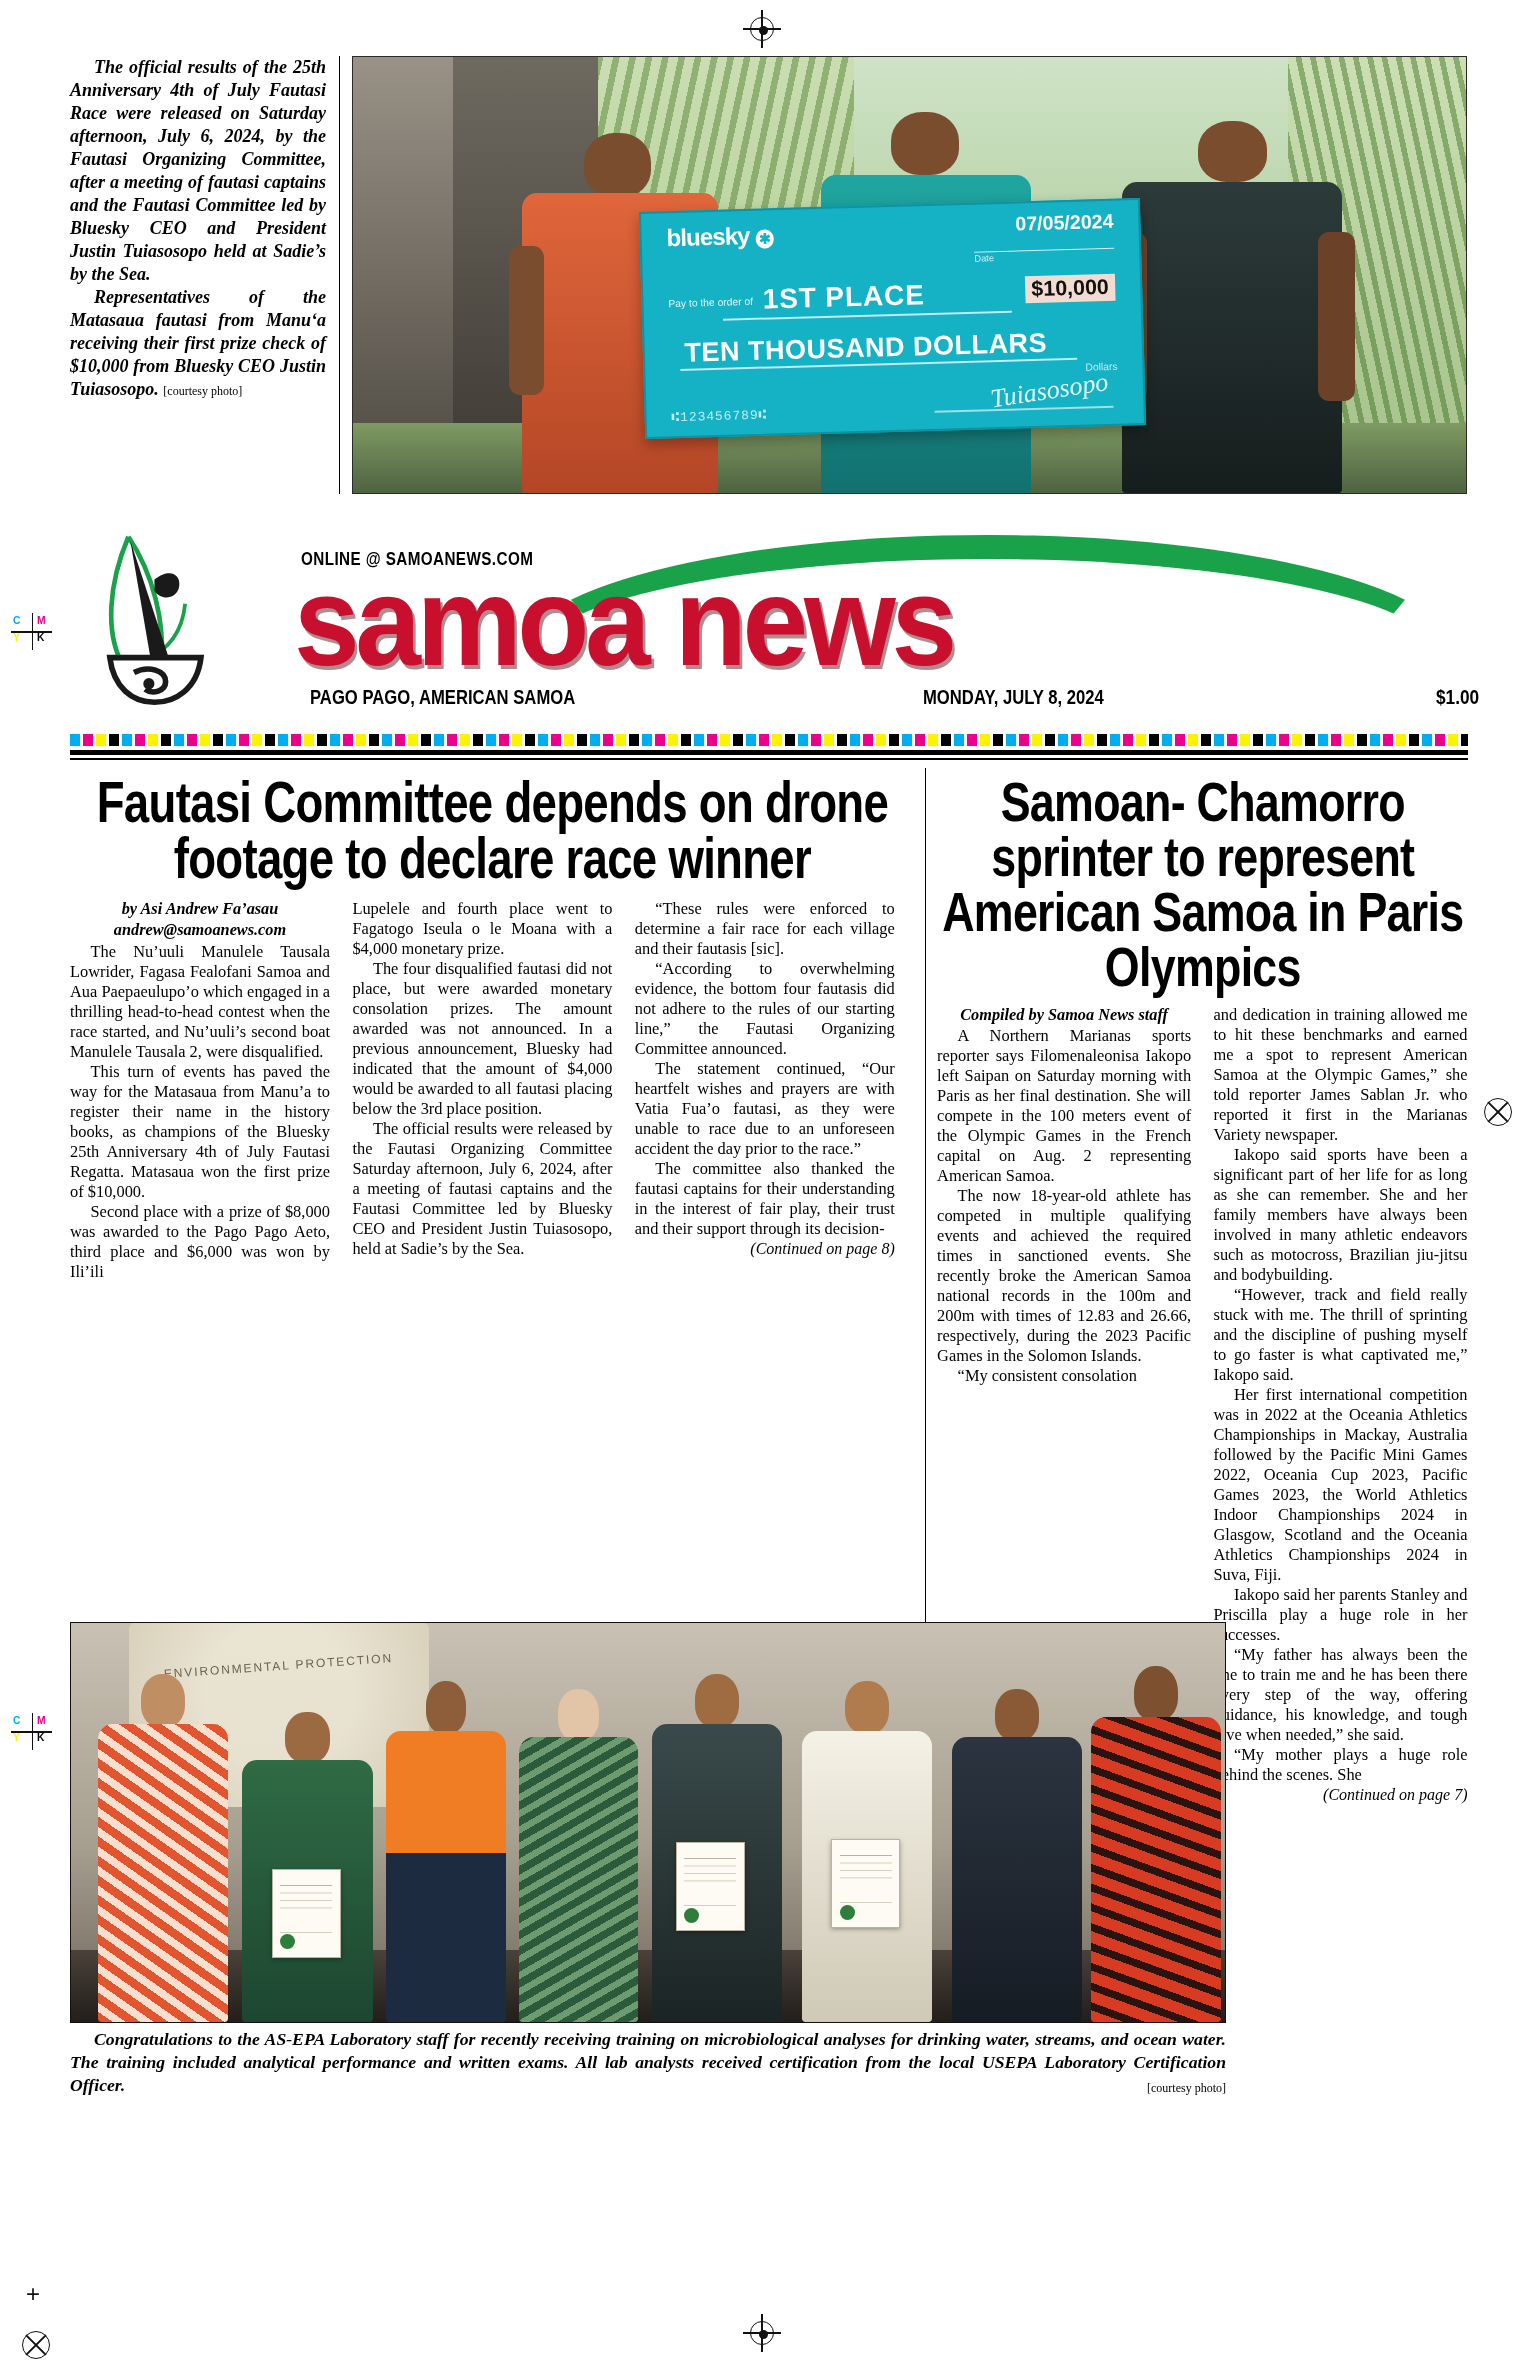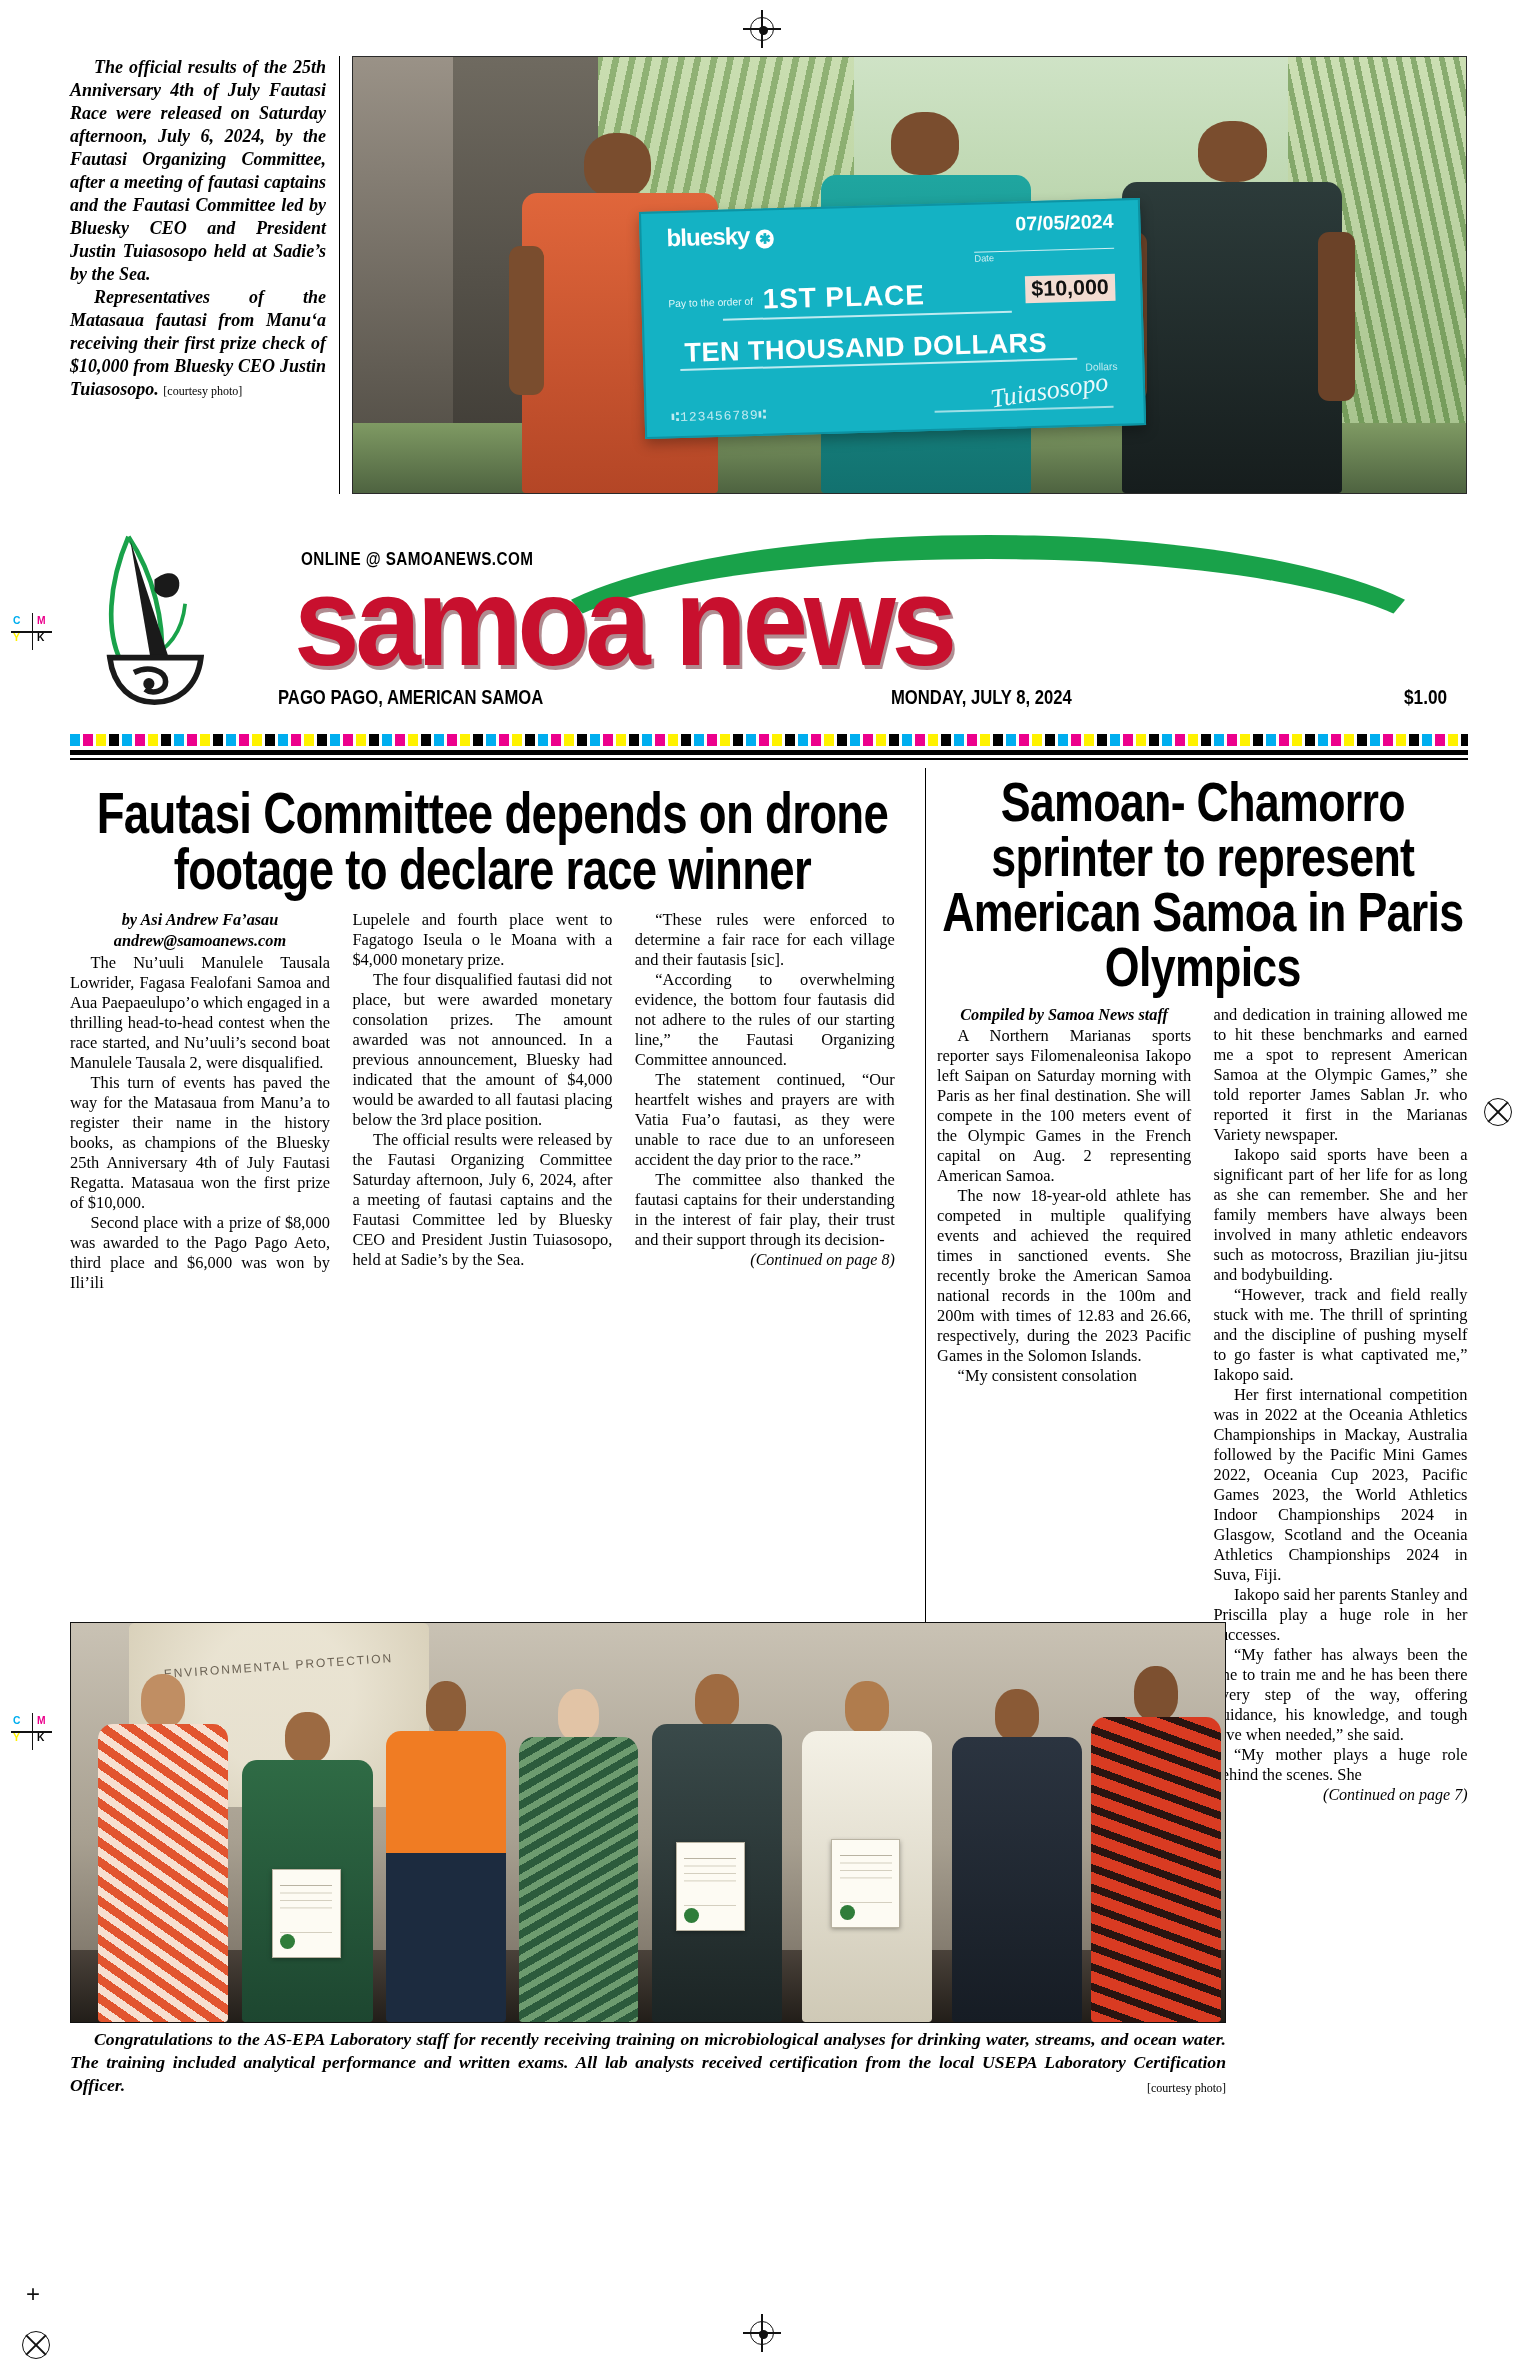--- a/index.html
+++ b/index.html
@@ -131,42 +131,42 @@
     position:absolute; left:447px; top:28px; width:942px; height:112px; overflow:hidden; pointer-events:none;
   }
   .swoosh .arc {
     position:absolute; left:0; top:7.5px; width:942px; height:242px;
     border-radius:50%;
     border-top:24px solid #19A24A;
     border-left:20.5px solid rgba(25,162,74,0);
     border-right:20.5px solid rgba(25,162,74,0);
   }
   .dateline {
-    position:absolute; left:208px; top:186px; width:1175px;
+    position:absolute; left:240px; top:186px; width:1175px;
     display:flex; justify-content:space-between; align-items:baseline;
     font-family:"Liberation Sans", sans-serif; font-weight:bold; font-size:19.6px;
     letter-spacing:0px;
   }
   .dateline span { transform:scaleX(.85); transform-origin:left center; display:inline-block; }
   .dateline .price { transform:scaleX(.88); }
 
   
   .cmyk-strip { width:1398px; height:11.2px; margin-top:1.9px;
     background:repeating-linear-gradient(90deg,
       #00AEEF 0 10.3px, #ffffff 10.3px 13px,
       #EC008C 13px 23px, #ffffff 23px 26px,
       #FFF200 26px 36px, #ffffff 36px 39px,
       #000000 39px 49px, #ffffff 49px 52px);
   }
   .rule-thick { width:1398px; height:4.7px; background:#000; margin-top:4.7px; }
   .rule-thin  { width:1398px; height:1.9px; background:#000; margin-top:2.8px; }
 
   
   .news { display:flex; width:1398px; margin-top:8.4px; }
-  .left-pkg { width:844px;margin-top:11px; }
+  .left-pkg { width:844px; }
   .vdiv { width:0.9px; background:#000; margin:0 11.2px; align-self:stretch; }
   .right-pkg { width:531px; }
 
   .hl-left {
     font-family:"Liberation Sans", sans-serif; font-weight:bold;
     font-size:57px; line-height:56px; text-align:center;
     transform:scaleX(.80); transform-origin:center top;
     letter-spacing:-0.9px; margin:5.6px 0 13px 0; width:125%; margin-left:-12.5%;
   }
   .hl-right {

